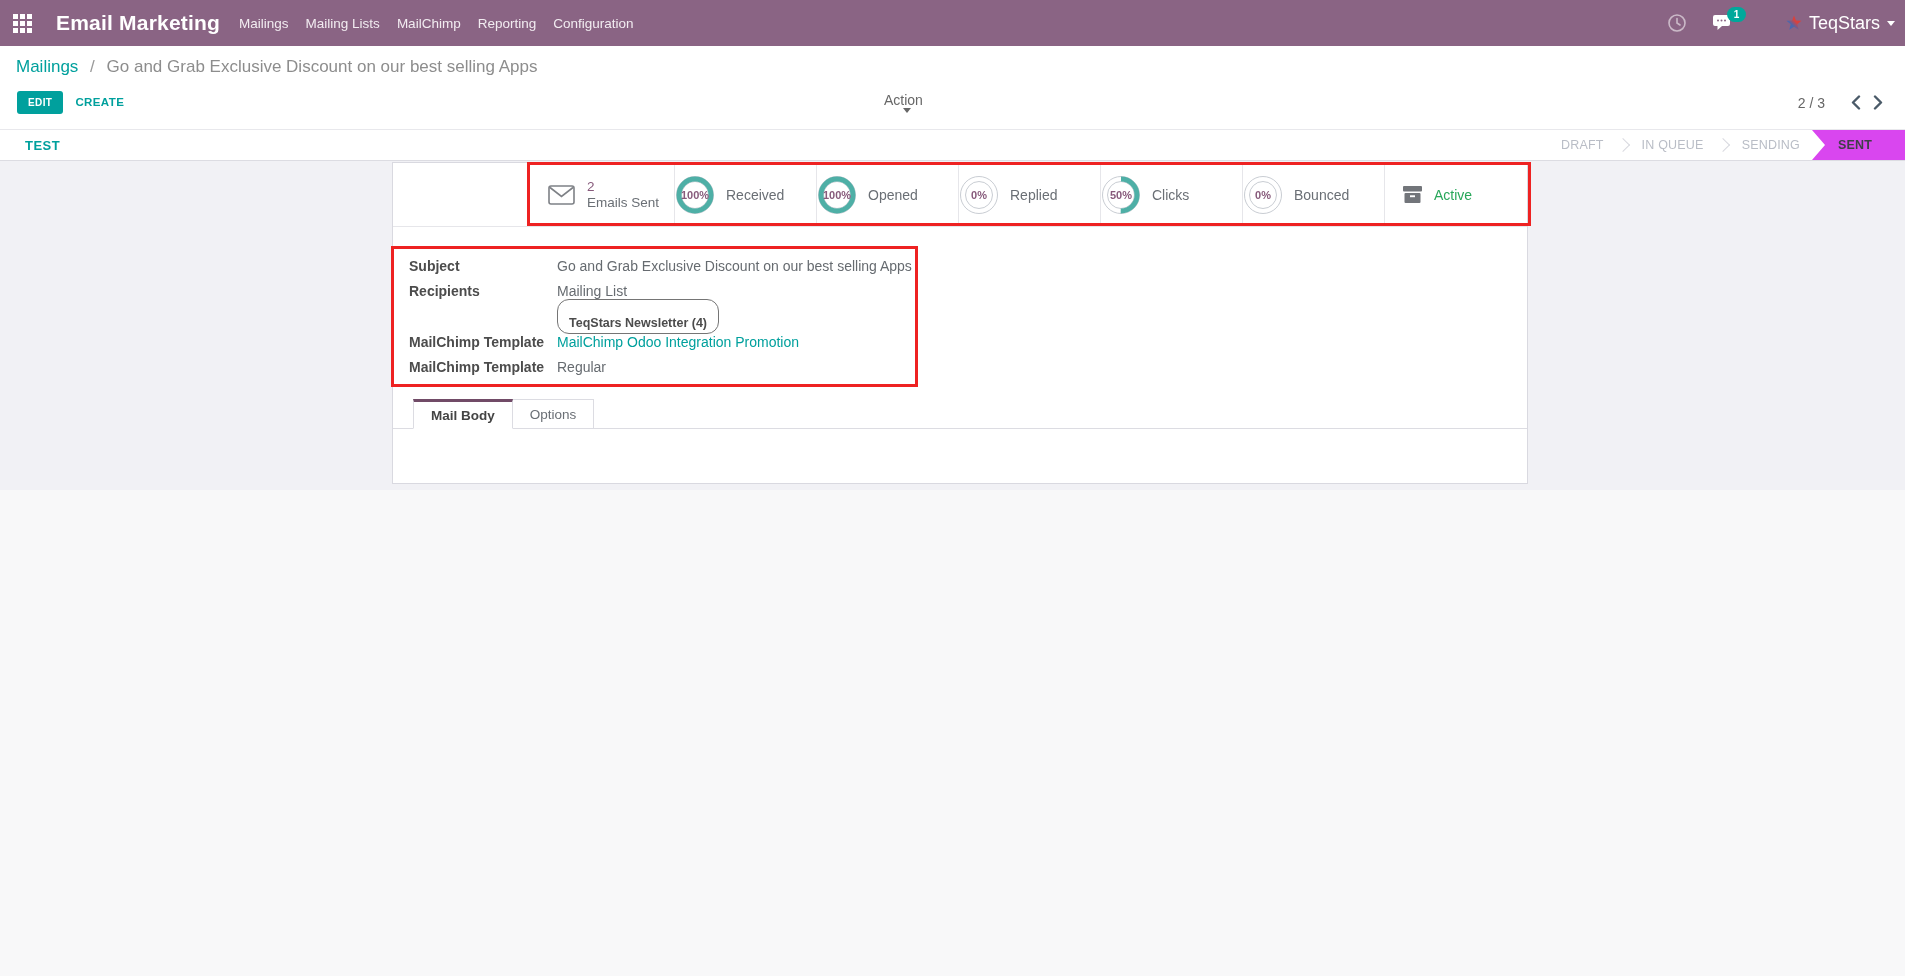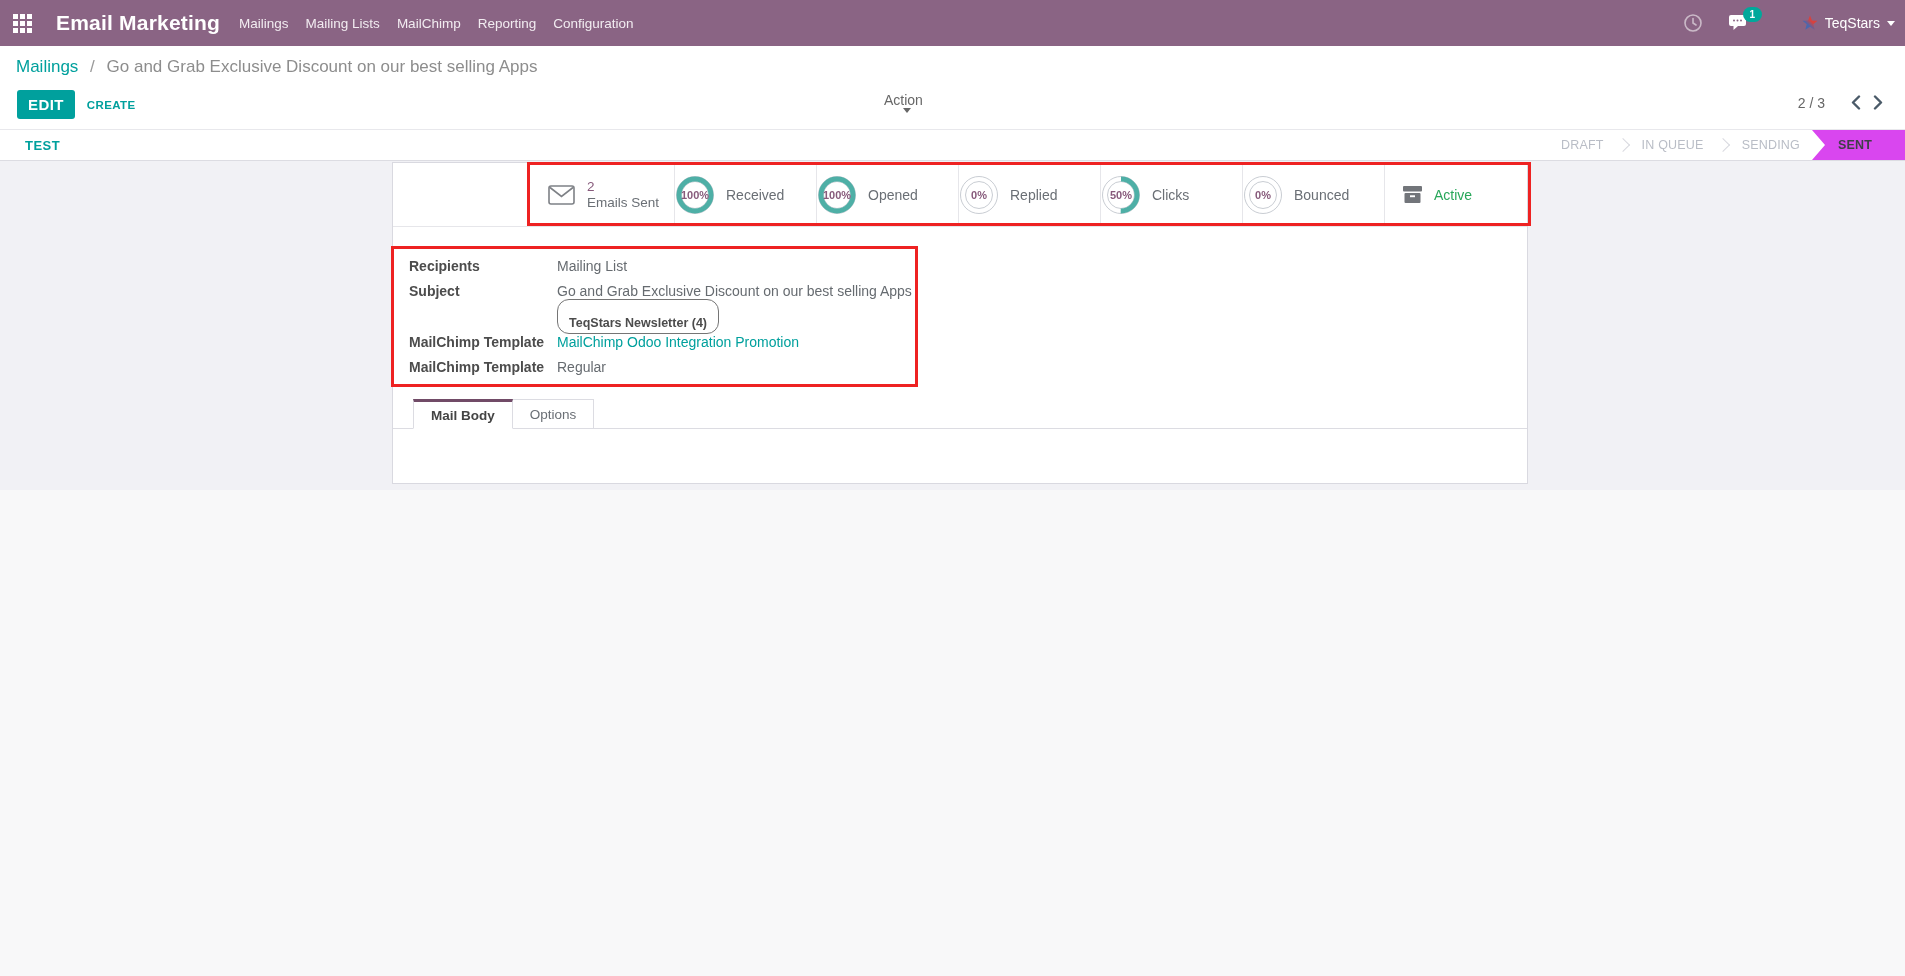--- a/index.html
+++ b/index.html
@@ -18,30 +18,30 @@
   .topbar-right{margin-left:auto;display:flex;align-items:center;padding-right:10px;}
   .icon-btn{position:relative;display:flex;align-items:center;cursor:pointer;}
   .clock-wrap{margin-right:26px;opacity:.55;}
   .chat-wrap{margin-right:52px;}
   .badge{
     position:absolute;top:-7px;right:-12px;background:#00a89b;color:#fff;
     min-width:15px;height:15px;border-radius:8px;font-size:10px;line-height:15px;
     text-align:center;padding:0 2px;font-weight:700;
   }
   .user-zone{display:flex;align-items:center;cursor:pointer;}
-  .user-name{font-size:14px;margin-left:7px;}
+  .user-name{font-size:18px;margin-left:7px;}
   .caret-down{width:0;height:0;border-left:4px solid transparent;border-right:4px solid transparent;border-top:5px solid #fff;margin-left:7px;}
   
   .control{position:relative;height:83px;background:#fff;}
   .breadcrumb{position:absolute;top:11px;left:16px;font-size:17px;color:#8d8d8d;white-space:nowrap;}
   .breadcrumb .bc-link{color:#00a09d;cursor:pointer;}
   .bc-sep{margin:0 7px;color:#9a9a9a;}
   .cp-buttons{position:absolute;top:44px;left:17px;display:flex;align-items:center;}
   .btn-edit{
-    background:#00a09d;color:#fff;font-size:15px;font-weight:700;letter-spacing:.4px;
+    background:#00a09d;color:#fff;font-size:10px;font-weight:700;letter-spacing:.4px;
     padding:6px 11px;border:none;border-radius:3px;cursor:pointer;font-family:inherit;
   }
   .btn-create{
     background:transparent;color:#00a09d;font-size:11.5px;font-weight:700;letter-spacing:.4px;
     padding:6px 12px;border:none;cursor:pointer;font-family:inherit;
   }
   .action-dd{position:absolute;top:46px;left:884px;display:flex;align-items:center;font-size:14px;color:#676767;cursor:pointer;flex-direction:column;}
   .action-dd .caret{width:0;height:0;border-left:4px solid transparent;border-right:4px solid transparent;border-top:5px solid #676767;margin-left:7px;}
   .pager{position:absolute;top:47px;right:16px;display:flex;align-items:center;}
   .pager-value{font-size:14px;color:#666;margin-right:20px;}
@@ -283,26 +283,26 @@
             <rect x="7" y="9.3" width="5" height="1.9" fill="#fff"></rect>
           </svg>
           <span class="active-label">Active</span>
         </div>
 
       </div>
     </div>
 
     <div class="fields">
       <div class="frow">
+        <span class="flabel">Subject</span>
+        <span class="fvalue">Go and Grab Exclusive Discount on our best selling Apps</span>
+      </div>
+      <div class="frow">
         <span class="flabel">Recipients</span>
         <span class="fvalue">Mailing List</span>
-      </div>
-      <div class="frow">
-        <span class="flabel">Subject</span>
-        <span class="fvalue">Go and Grab Exclusive Discount on our best selling Apps</span>
       </div>
       <div class="frow tagrow">
         <span class="flabel"></span>
         <span class="pill">TeqStars Newsletter (4)</span>
       </div>
       <div class="frow">
         <span class="flabel">MailChimp Template</span>
         <span class="fvalue link">MailChimp Odoo Integration Promotion</span>
       </div>
       <div class="frow">

